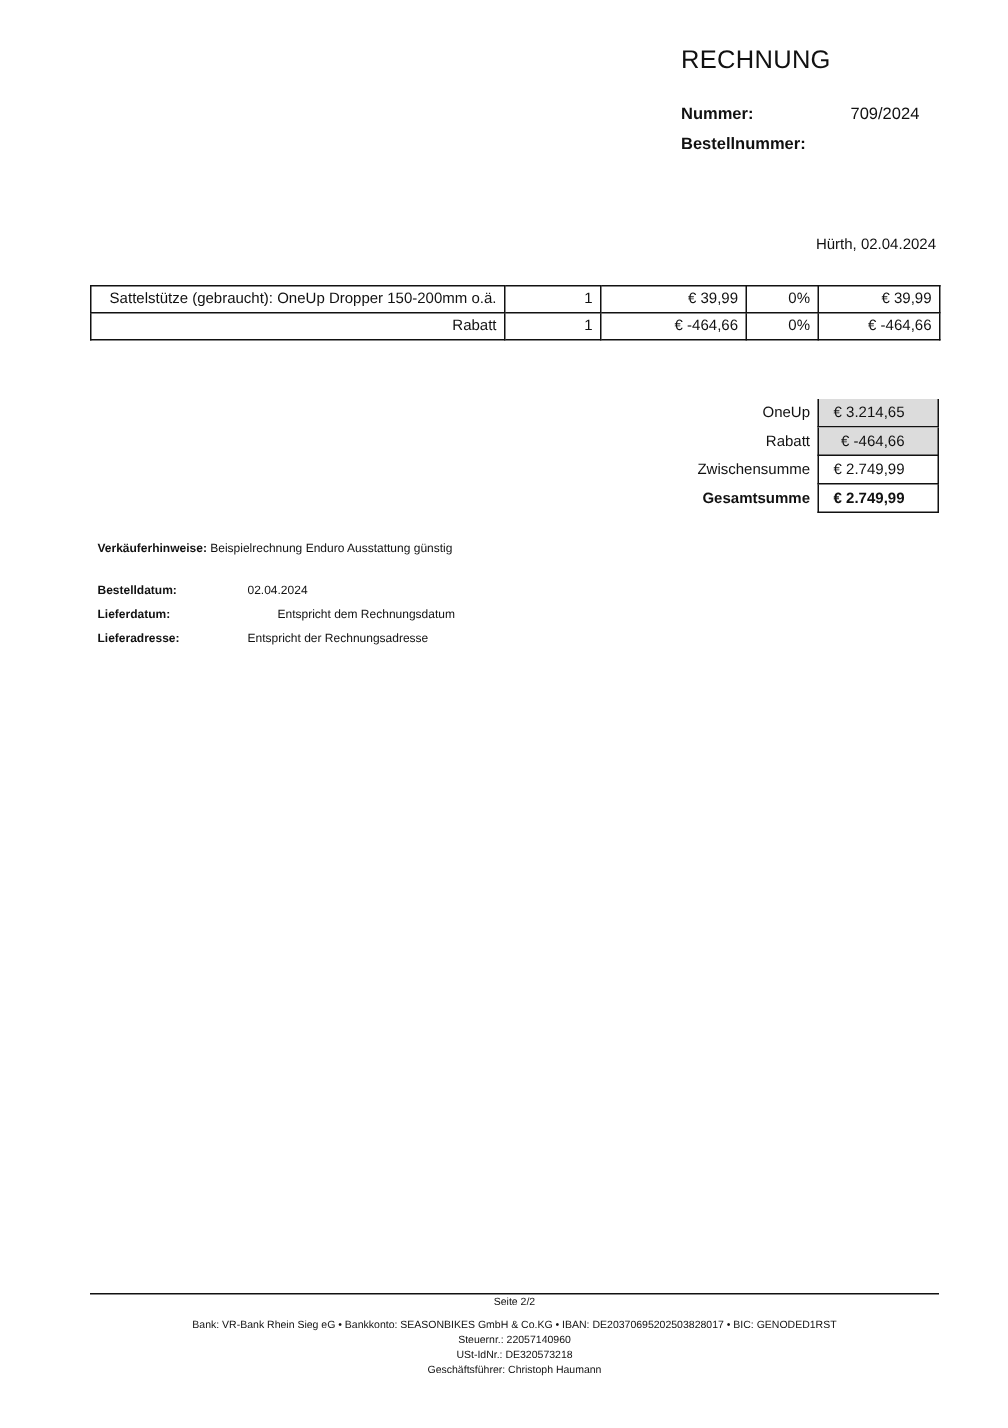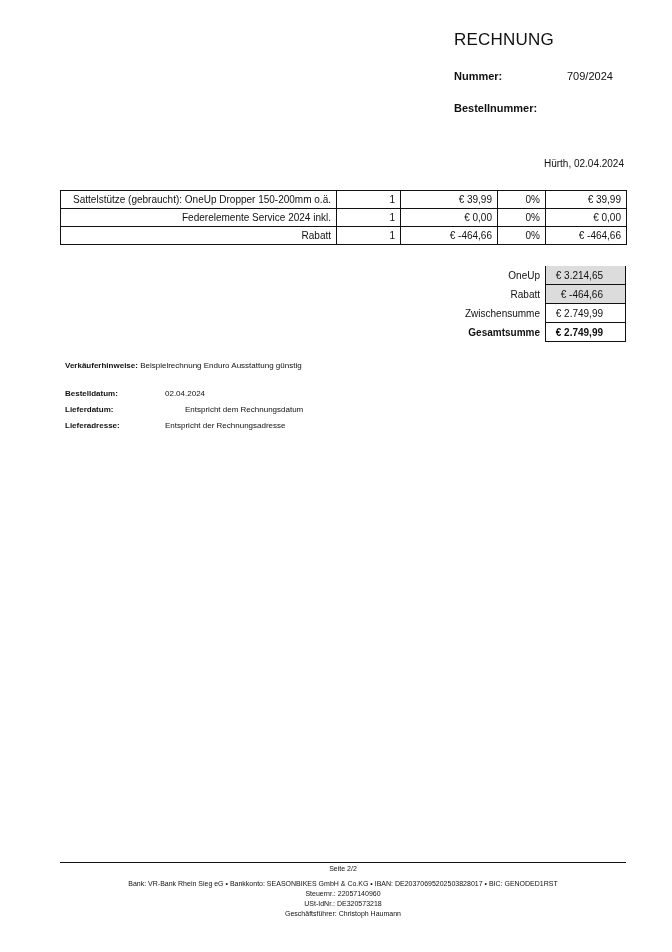--- a/index.html
+++ b/index.html
@@ -35,40 +35,33 @@
   .footer-line { left:60px; top:862px; width:566px; height:0; border-top:1px solid #111; }
   .footer { left:60px; width:566px; text-align:center; font-size:7px; }
 </style>
 </head>
 <body>
 
 <div class="abs title">RECHNUNG</div>
 
 <div class="abs meta-label" style="top:70px;">Nummer:</div>
 <div class="abs meta-value" style="top:70px;">709/2024</div>
-<div class="abs meta-label" style="top:102px;">Bestellnummer:</div>
+<div class="abs meta-label" style="top:90px;">Bestellnummer:</div>
 <div class="abs meta-value" style="top:90px;"></div>
 
 <div class="abs place-date">Hürth, 02.04.2024</div>
 
 <table class="items">
   <tbody>
     <tr>
       <td class="c-desc">Sattelstütze (gebraucht): OneUp Dropper 150-200mm o.ä.</td>
       <td class="c-qty">1</td>
       <td class="c-price">€ 39,99</td>
       <td class="c-tax">0%</td>
       <td class="c-total">€ 39,99</td>
-    </tr>
-    <tr>
-      <td class="c-desc">Federelemente Service 2024 inkl.</td>
-      <td class="c-qty">1</td>
-      <td class="c-price">€ 0,00</td>
-      <td class="c-tax">0%</td>
-      <td class="c-total">€ 0,00</td>
     </tr>
     <tr>
       <td class="c-desc">Rabatt</td>
       <td class="c-qty">1</td>
       <td class="c-price">€ -464,66</td>
       <td class="c-tax">0%</td>
       <td class="c-total">€ -464,66</td>
     </tr>
   </tbody>
 </table>

